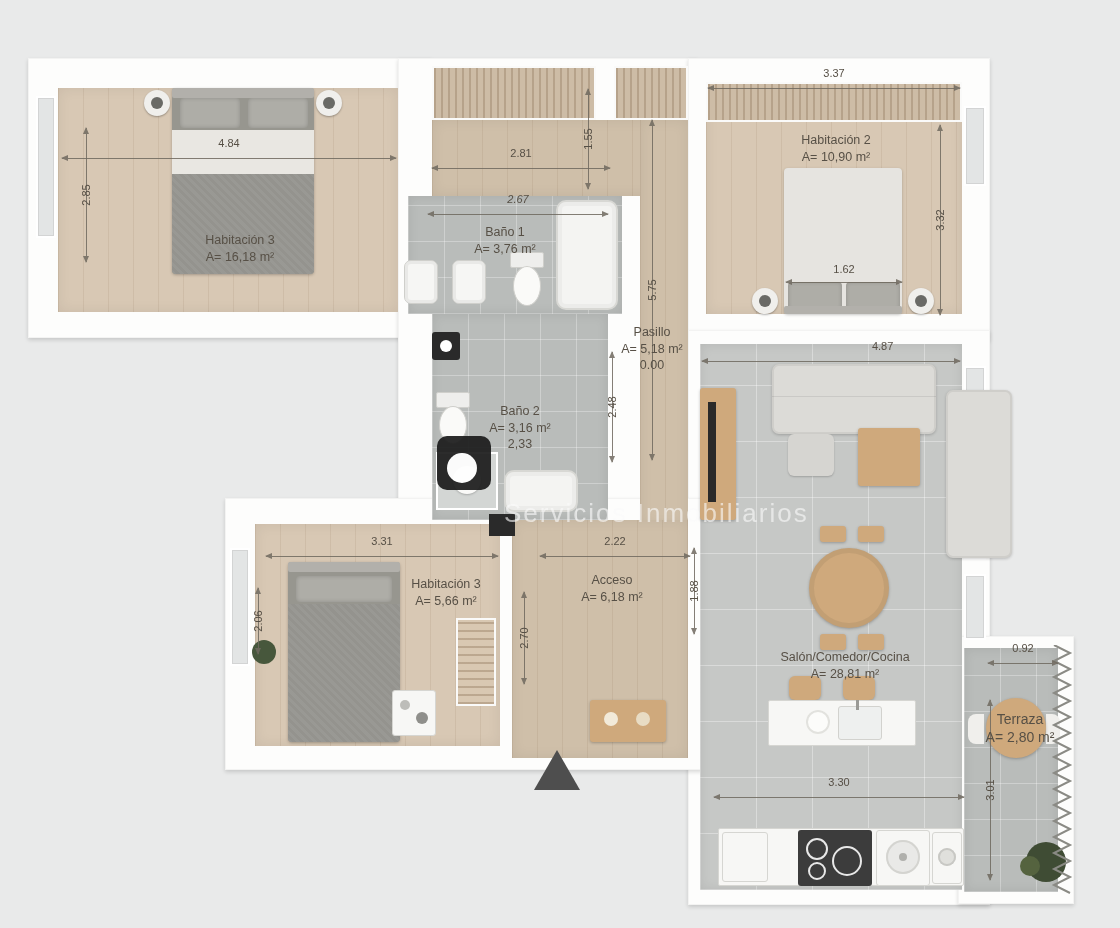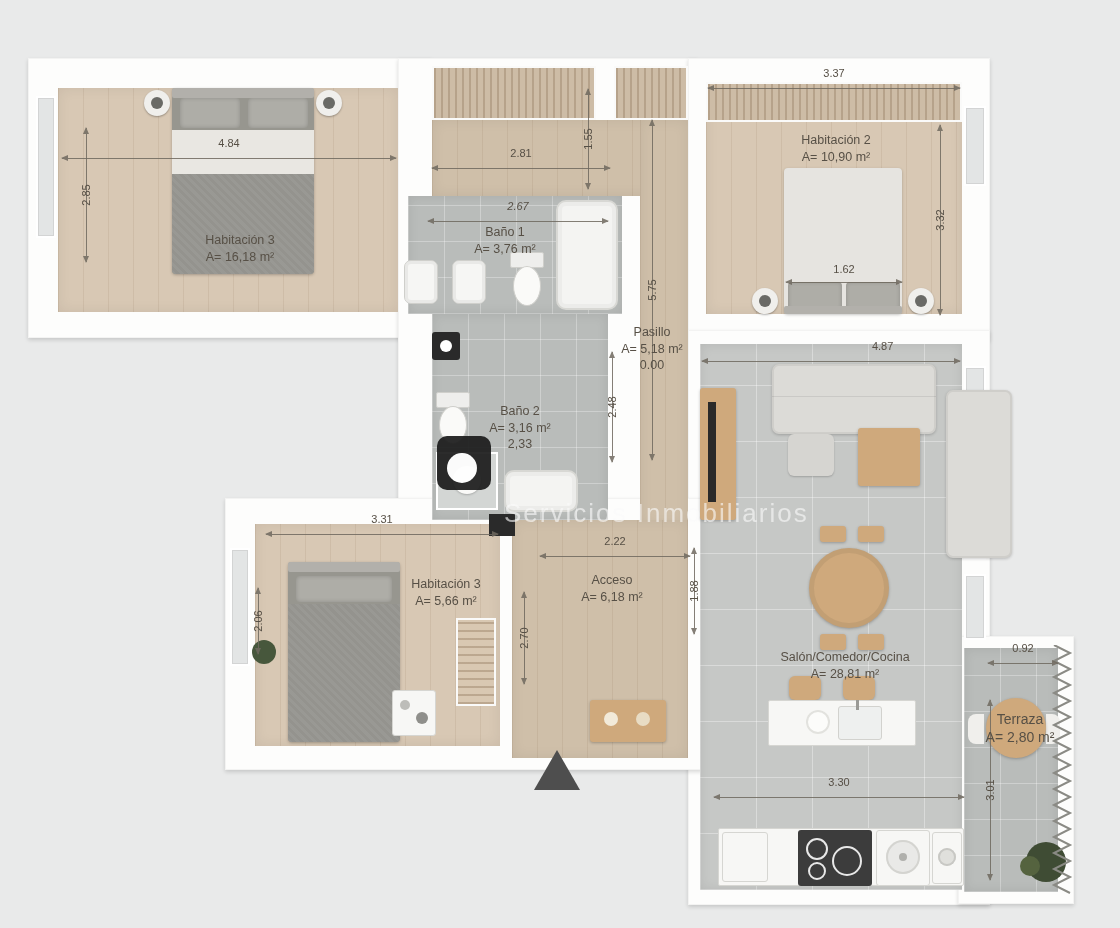--- a/index.html
+++ b/index.html
@@ -215,21 +215,21 @@
     <span class="lbl">4.84</span>
     </div>
   <div class="dim v" style="left:80px;top:128px;width:12px;height:134px;">
     <span class="line"></span>
     <span class="lbl">2.85</span>
     </div>
   <div class="dim h" style="left:432px;top:162px;width:178px;height:12px;">
     <span class="line"></span>
     <span class="lbl">2.81</span>
     </div>
-  <div class="dim h" style="left:428px;top:215px;width:180px;height:12px;font-style:italic;">
+  <div class="dim h" style="left:428px;top:208px;width:180px;height:12px;font-style:italic;">
     <span class="line"></span>
     <span class="lbl">2.67</span>
     </div>
   <div class="dim h" style="left:708px;top:82px;width:252px;height:12px;">
     <span class="line"></span>
     <span class="lbl">3.37</span>
     </div>
   <div class="dim v" style="left:934px;top:125px;width:12px;height:190px;">
     <span class="line"></span>
     <span class="lbl">3.32</span>
@@ -243,21 +243,21 @@
     <span class="lbl">1.55</span>
     </div>
   <div class="dim v" style="left:646px;top:120px;width:12px;height:340px;">
     <span class="line"></span>
     <span class="lbl" style="top:170px;">5.75</span>
     </div>
   <div class="dim v" style="left:606px;top:352px;width:12px;height:110px;">
     <span class="line"></span>
     <span class="lbl">2.48</span>
     </div>
-  <div class="dim h" style="left:266px;top:528px;width:232px;height:12px;">
+  <div class="dim h" style="left:266px;top:550px;width:232px;height:12px;">
     <span class="line"></span>
     <span class="lbl">3.31</span>
     </div>
   <div class="dim h" style="left:540px;top:550px;width:150px;height:12px;">
     <span class="line"></span>
     <span class="lbl">2.22</span>
     </div>
   <div class="dim v" style="left:252px;top:588px;width:12px;height:66px;">
     <span class="line"></span>
     <span class="lbl">2.06</span>

